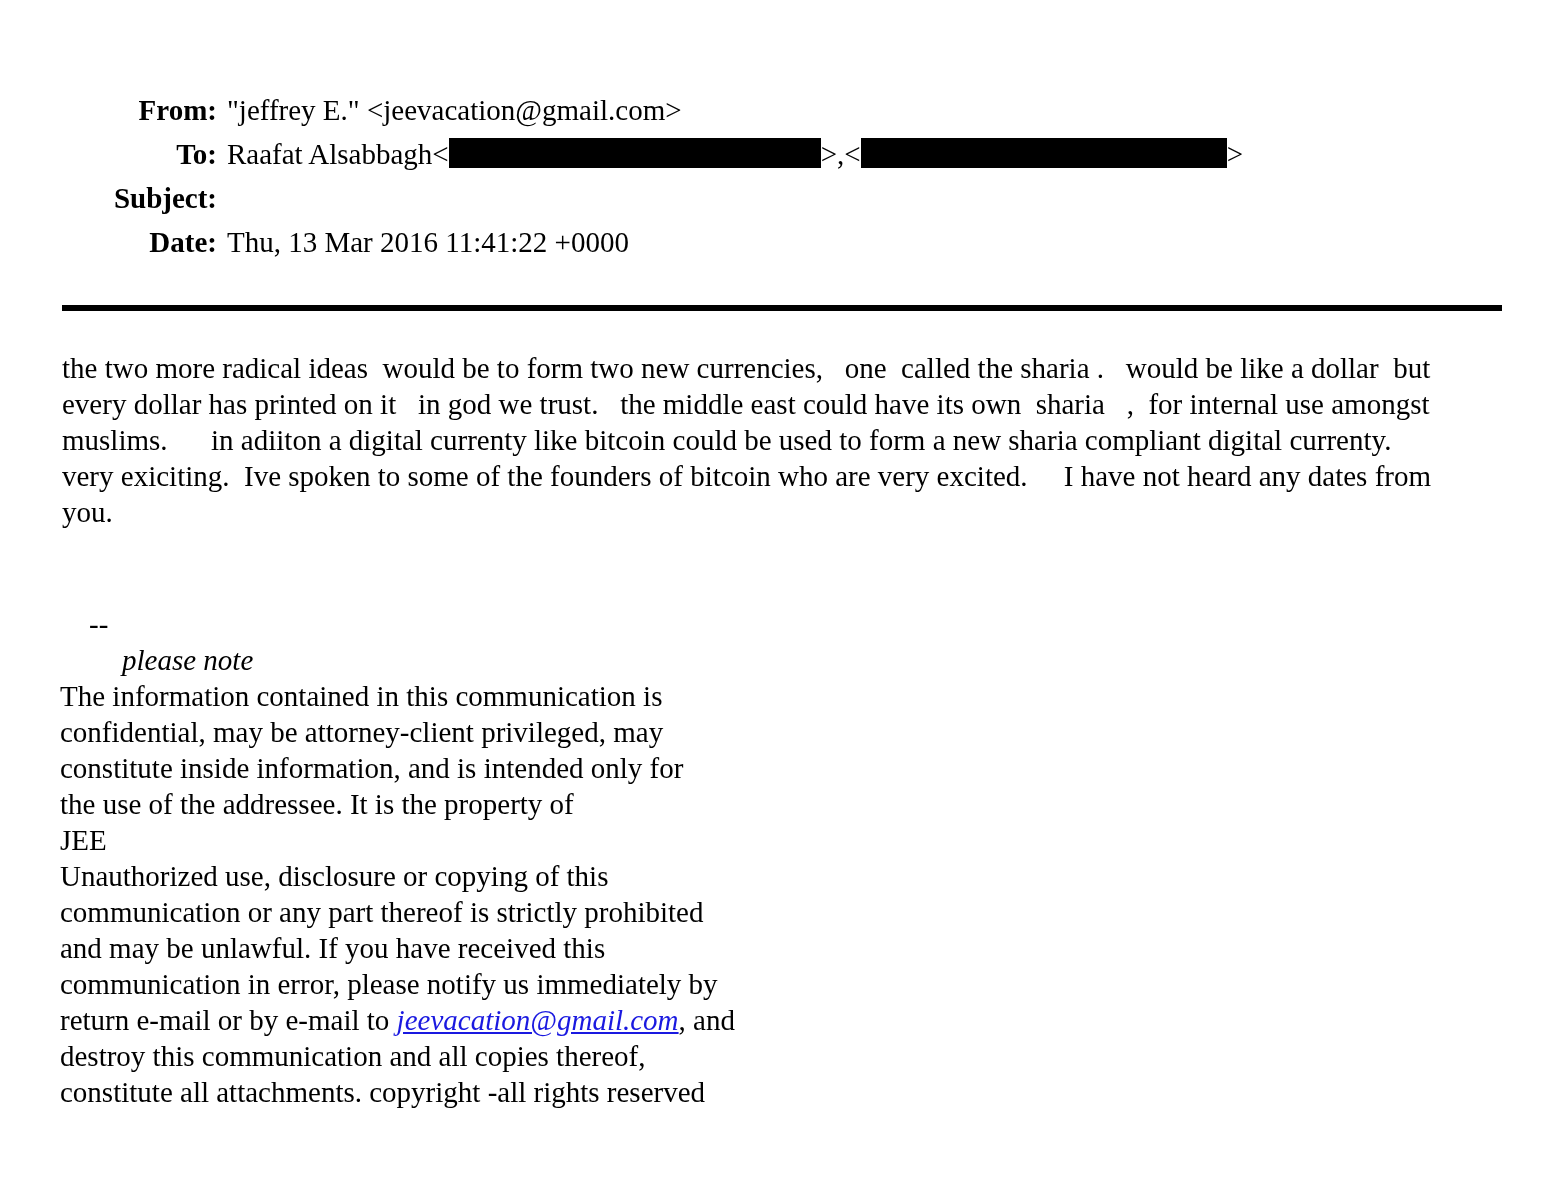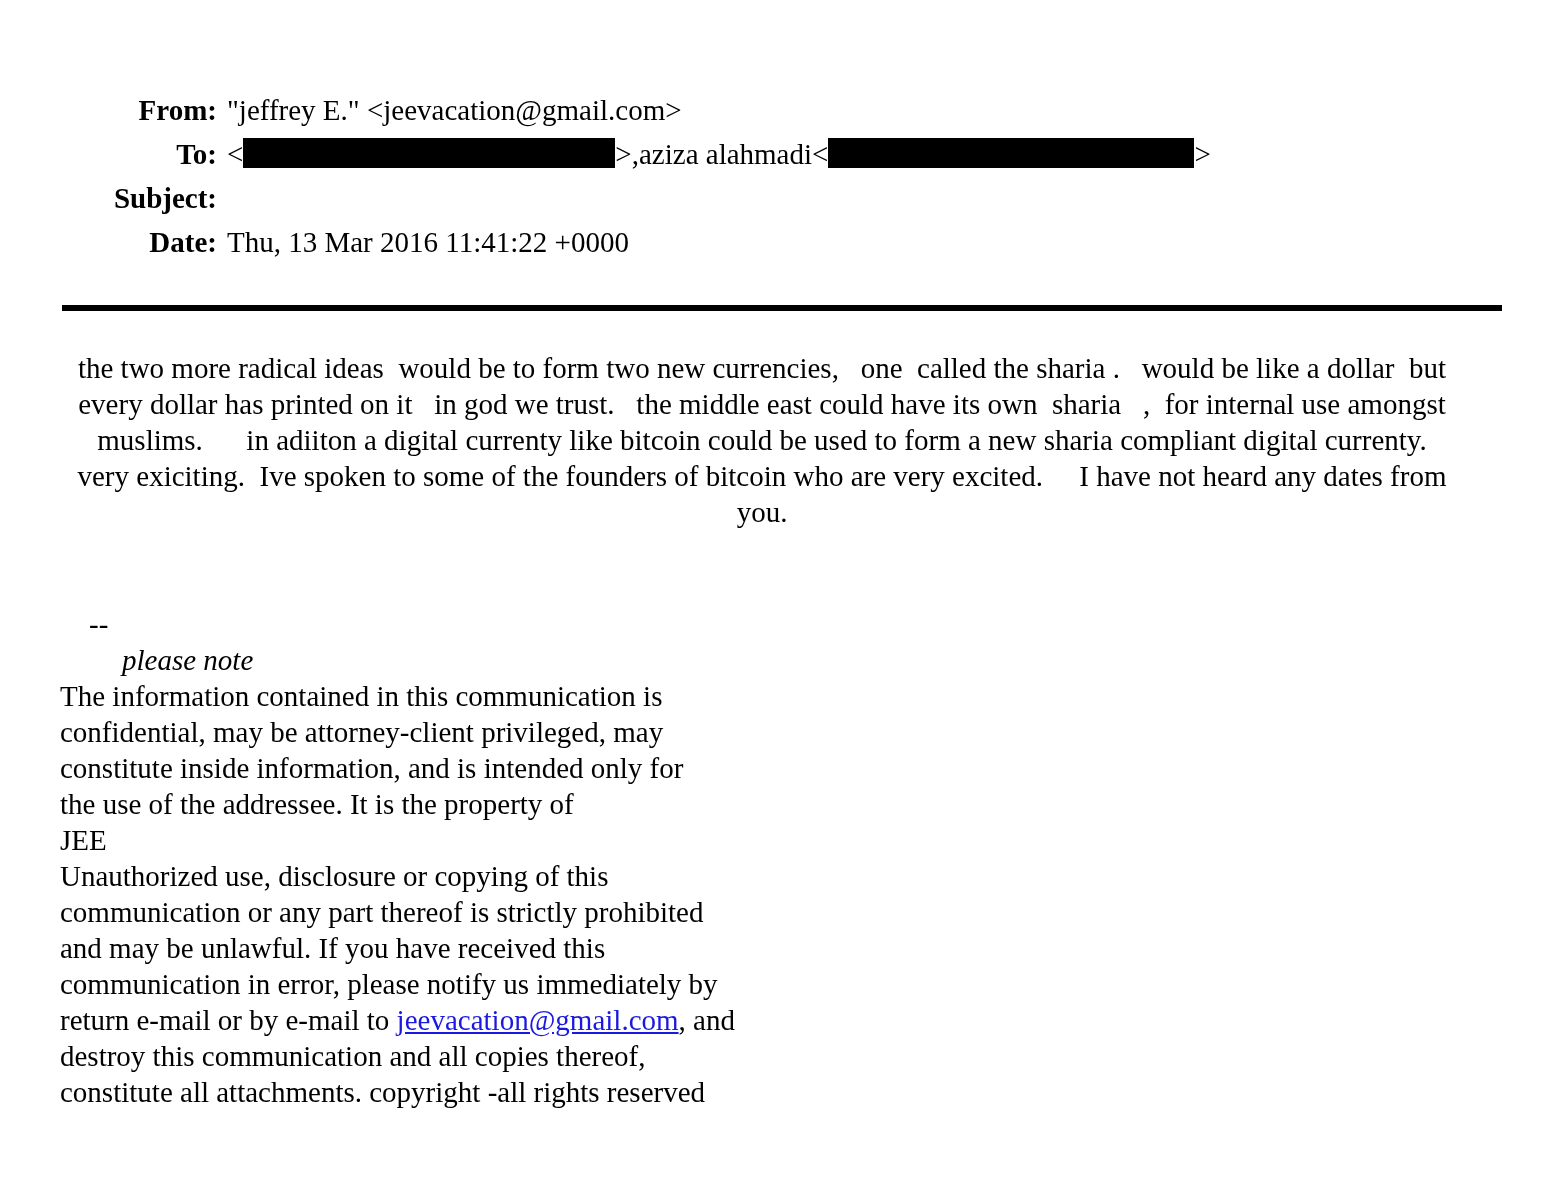--- a/index.html
+++ b/index.html
@@ -69,62 +69,63 @@
   }
 
   
   .body-text {
     position: absolute;
     left: 62px;
     top: 350px;
     width: 1400px;
     font-size: 29px;
     line-height: 36px;
-    text-align: center;
+    text-align: left;
     white-space: pre-wrap;
   }
   .sig-block {
     position: absolute;
     left: 60px;
     top: 570px;
     width: 820px;
     font-size: 29px;
     line-height: 36px;
     white-space: pre-wrap;
   }
   .sig-indent {
     display: block;
     text-indent: 62px;
     font-style: italic;
   }
   a.mailto {
     color: #1a19e0;
     text-decoration: underline;
+    font-style: italic;
   }
 </style>
 </head>
 <body>
 
 <div class="page">
 
   <div class="header">
 
     <div class="hdr-row">
       <div class="hdr-label">From:</div>
       <div class="hdr-value">"jeffrey E." &lt;jeevacation@gmail.com&gt;</div>
     </div>
 
     <div class="hdr-row">
       <div class="hdr-label">To:</div>
       <div class="hdr-value">
+        <span>Raafat Alsabbagh</span>
         <span class="angle">&lt;</span>
         <span class="redaction redact-1"></span>
         <span class="angle">&gt;</span>
         <span>, </span>
-        <span>aziza alahmadi</span>
         <span class="angle">&lt;</span>
         <span class="redaction redact-2"></span>
         <span class="angle">&gt;</span>
       </div>
     </div>
 
     <div class="hdr-row">
       <div class="hdr-label">Subject:</div>
       <div class="hdr-value"></div>
     </div>

